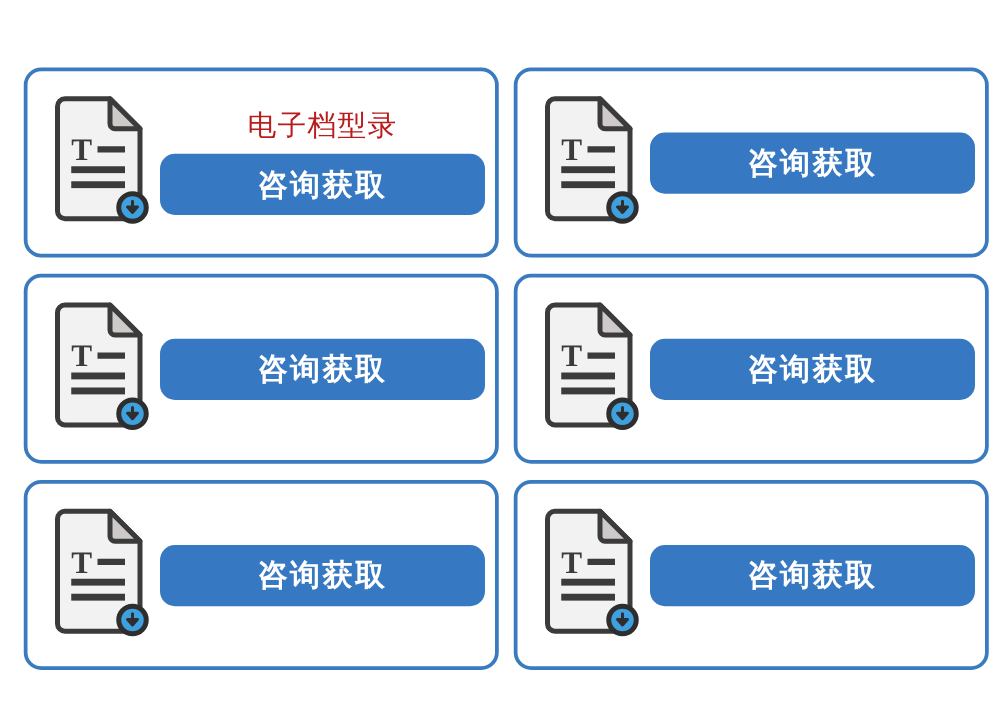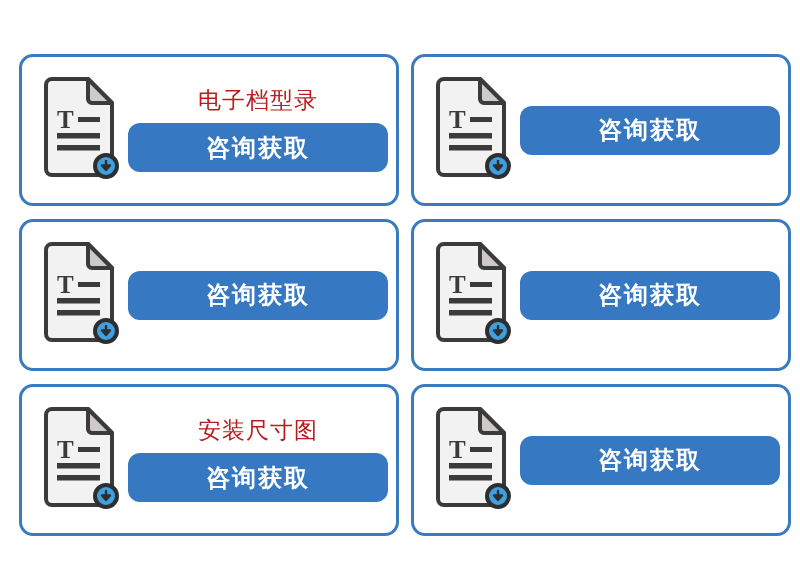--- a/index.html
+++ b/index.html
@@ -187,21 +187,20 @@
           <path d="M50 4 L74 28 L54 28 a4 4 0 0 1 -4 -4 Z" fill="#cfcaca" stroke="#3b3b3b" stroke-width="4" stroke-linejoin="round"></path>
           <text x="19" y="53" font-family="'Liberation Serif','DejaVu Serif',serif" font-size="25" font-weight="bold" fill="#3b3b3b">T</text>
           <rect x="40" y="42" width="22" height="5" fill="#3b3b3b"></rect>
           <rect x="19" y="58" width="43" height="5.5" fill="#3b3b3b"></rect>
           <rect x="19" y="70" width="43" height="5.5" fill="#3b3b3b"></rect>
           <circle cx="68" cy="91" r="11" fill="#3fa0e0" stroke="#2e2e2e" stroke-width="4"></circle>
           <path d="M68 86 L68 94 M64 90.5 L68 95 L72 90.5 Z" fill="#2e2e2e" stroke="#2e2e2e" stroke-width="2.4" stroke-linejoin="round" stroke-linecap="round"></path>
         </svg>
       </span>
       <div class="card-body">
-        <div class="card-title">安装尺寸图</div>
         <button class="cta-button">咨询获取</button>
       </div>
     </div>
 
     <div class="doc-card">
       <span class="doc-icon">
         <svg viewBox="0 0 84 110" xmlns="http://www.w3.org/2000/svg">
           <path d="M8 10 a6 6 0 0 1 6 -6 L50 4 L74 28 L74 94 a6 6 0 0 1 -6 6 L14 100 a6 6 0 0 1 -6 -6 Z" fill="#f2f2f2" stroke="#3b3b3b" stroke-width="4" stroke-linejoin="round"></path>
           <path d="M50 4 L74 28 L54 28 a4 4 0 0 1 -4 -4 Z" fill="#cfcaca" stroke="#3b3b3b" stroke-width="4" stroke-linejoin="round"></path>
           <text x="19" y="53" font-family="'Liberation Serif','DejaVu Serif',serif" font-size="25" font-weight="bold" fill="#3b3b3b">T</text>

